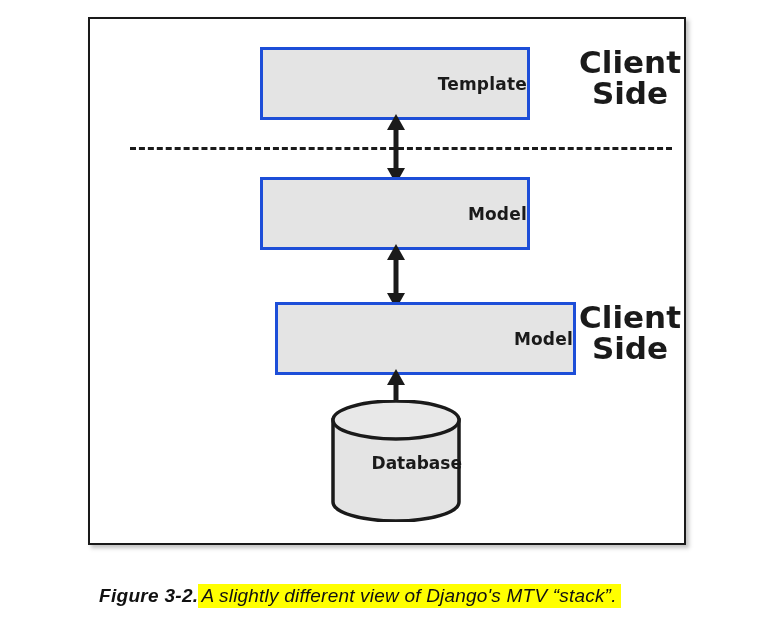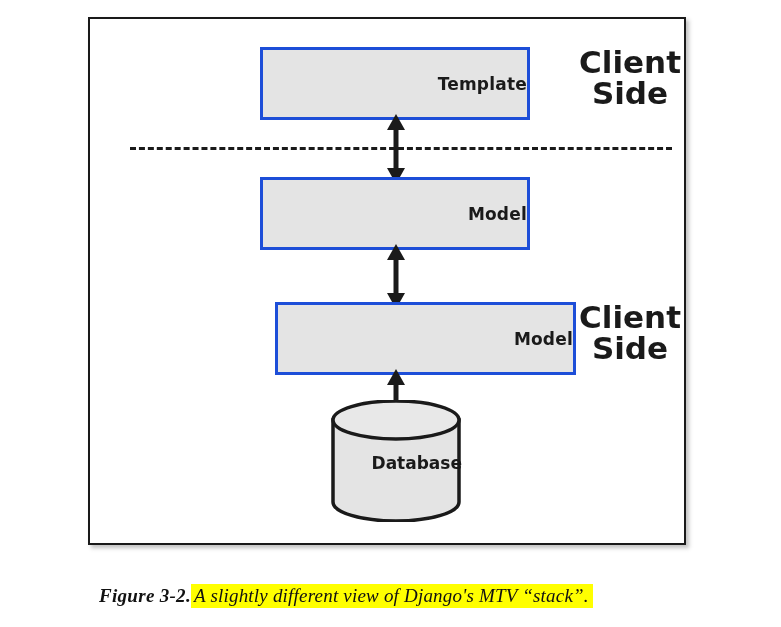--- a/index.html
+++ b/index.html
@@ -109,21 +109,21 @@
   }
   #label-client { left: 470px; top: 28px; }
   #label-server { left: 470px; top: 283px; }
   .side-label .line { display: block; }
 
   
   #figure-caption {
     position: absolute;
     left: 99px;
     top: 583px;
-    font-family: Liberation Serif, serif;
+    font-family: Liberation Sans, sans-serif;
     font-size: 19px;
     line-height: 26px;
     color: #111111;
     white-space: nowrap;
   }
   #caption-number {
     font-weight: bold;
     font-style: italic;
     letter-spacing: 0.3px;
   }

